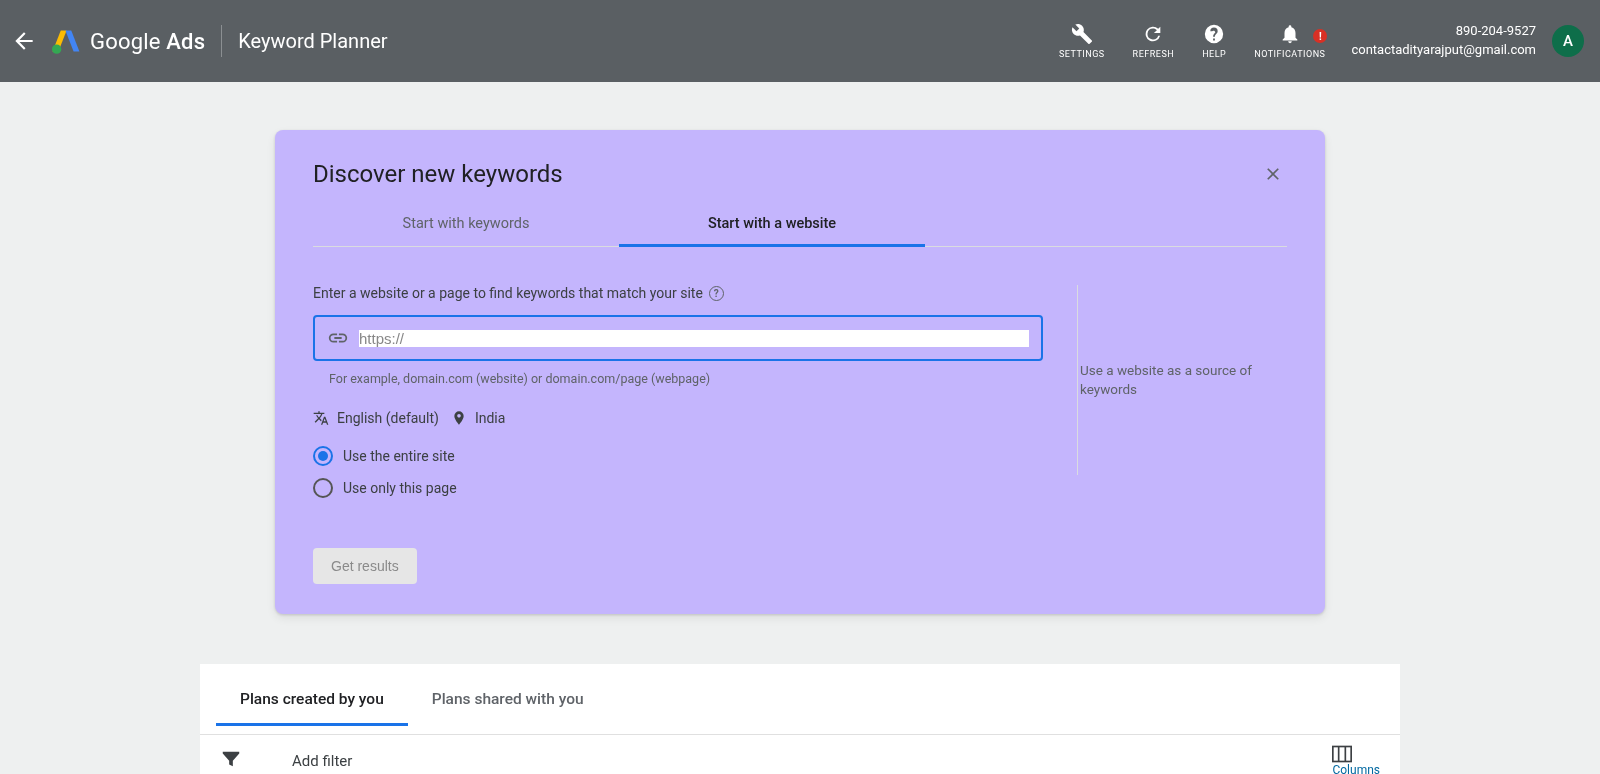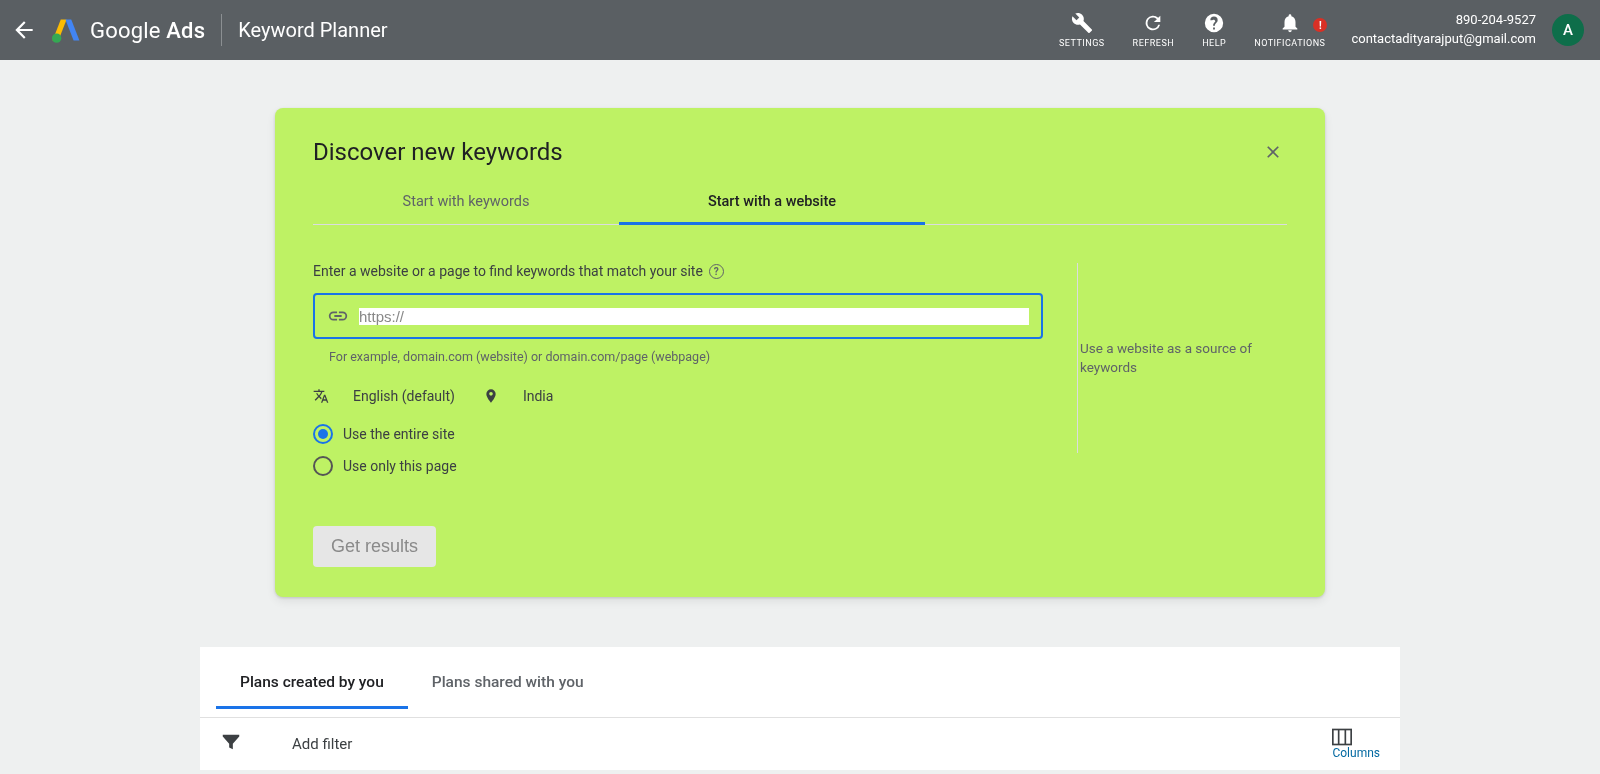--- a/index.html
+++ b/index.html
@@ -1,66 +1,66 @@
 <!DOCTYPE html>
 <html><head>
 <meta charset="utf-8">
 <style>
 * { box-sizing: border-box; margin: 0; padding: 0; }
 body { font-family: Roboto, Arial, sans-serif; background: #eef0f0; overflow: hidden; }
 
-.header { background: #5a5f63; height: 60px; display: flex; align-items: center; color: #fff; }
+.header { background: #5a5f63; height: 82px; display: flex; align-items: center; color: #fff; }
 .back { width: 48px; display: flex; align-items: center; justify-content: center; cursor: pointer; }
 .logo-wrap { display: flex; align-items: center; gap: 10px; padding-left: 4px; }
 .logo { width: 28px; height: 28px; }
 .brand { font-size: 22px; font-weight: 400; letter-spacing: 0.2px; }
 .brand b { font-weight: 500; }
 .divider { width: 1px; height: 32px; background: rgba(255,255,255,0.3); margin: 0 16px; }
 .page-title { font-size: 20px; font-weight: 400; }
 .hspacer { flex: 1; }
 .hicon { display: flex; flex-direction: column; align-items: center; justify-content: center; padding: 0 14px; cursor: pointer; position: relative; }
 .hicon svg { width: 22px; height: 22px; fill: #fff; }
 .hicon-label { font-size: 9px; margin-top: 4px; letter-spacing: 0.5px; }
 .notif-badge { position: absolute; top: 6px; right: 12px; width: 14px; height: 14px; background: #d93025; border-radius: 50%; display: flex; align-items: center; justify-content: center; font-size: 10px; font-weight: 700; }
 .acct { display: flex; flex-direction: column; align-items: flex-end; padding: 0 12px; font-size: 13px; line-height: 1.45; }
 .avatar { width: 32px; height: 32px; border-radius: 50%; background: #0e6e4a; display: flex; align-items: center; justify-content: center; font-size: 15px; font-weight: 500; margin: 0 16px 0 4px; }
 
 .content { position: relative; height: calc(774px - 64px); overflow-y: scroll; }
 
-.card { width: 1050px; margin: 48px auto 0; background: #bef264; border-radius: 8px; box-shadow: 0 1px 3px rgba(0,0,0,0.15), 0 4px 10px rgba(0,0,0,0.08); padding: 30px 38px 30px; }
+.card { width: 1050px; margin: 48px auto 0; background: #c4b5fd; border-radius: 8px; box-shadow: 0 1px 3px rgba(0,0,0,0.15), 0 4px 10px rgba(0,0,0,0.08); padding: 30px 38px 30px; }
 .card-top { display: flex; justify-content: space-between; align-items: flex-start; }
 .card-title { font-size: 24px; font-weight: 400; color: #202124; }
 .close { cursor: pointer; color: #5f6368; font-size: 20px; padding: 4px; }
 .tabs { display: flex; border-bottom: 1px solid #dadce0; margin-top: 10px; }
 .tab { width: 306px; text-align: center; padding: 12px 0; font-size: 14.5px; color: #5f6368; cursor: pointer; }
 .tab.active { color: #202124; font-weight: 500; border-bottom: 3px solid #1a73e8; margin-bottom: -1px; }
 
 .card-body { display: flex; margin-top: 38px; gap: 34px; }
 .col-left { flex: 1; }
 .col-right { width: 210px; border-left: 1px solid #dadce0; padding-left: 2px; font-size: 13.5px; color: #5f6368; line-height: 1.4; display: flex; align-items: center; height: 190px; }
 
 .field-label { font-size: 14px; color: #3c4043; display: flex; align-items: center; gap: 6px; }
 .help-sm { width: 15px; height: 15px; border: 1.5px solid #5f6368; border-radius: 50%; display: inline-flex; align-items: center; justify-content: center; font-size: 10px; color: #5f6368; font-weight: 700; }
 .url-input { display: flex; align-items: center; gap: 10px; border: 2px solid #1a73e8; border-radius: 4px; padding: 10px 12px; margin-top: 14px; }
 .url-input svg { width: 22px; height: 22px; fill: #5f6368; }
 .url-input input { border: none; outline: none; flex: 1; font-size: 15px; color: #202124; }
 .url-input input::placeholder { color: #888; }
 .hint { font-size: 12.5px; color: #5f6368; margin: 10px 0 0 16px; }
 
-.chips { display: flex; align-items: center; gap: 24px; margin-top: 24px; font-size: 14px; color: #3c4043; }
+.chips { display: flex; align-items: center; gap: 8px; margin-top: 24px; font-size: 14px; color: #3c4043; }
 .chips svg { width: 16px; height: 16px; fill: #3c4043; }
 
 .radio-group { margin-top: 14px; }
 .radio { display: flex; align-items: center; gap: 10px; padding: 6px 0; cursor: pointer; font-size: 14px; color: #3c4043; }
 .radio-circle { width: 20px; height: 20px; border-radius: 50%; display: flex; align-items: center; justify-content: center; }
 .radio-circle.checked { border: 2px solid #1a73e8; }
 .radio-circle.checked::after { content: ""; width: 10px; height: 10px; background: #1a73e8; border-radius: 50%; }
 .radio-circle.unchecked { border: 2px solid #555; }
 
-.get-results { margin-top: 44px; background: #e6e6e6; border: none; border-radius: 4px; padding: 10px 18px; font-size: 18px; color: #8a8a8a; cursor: not-allowed; }
+.get-results { margin-top: 44px; background: #e6e6e6; border: none; border-radius: 4px; padding: 10px 18px; font-size: 14px; color: #8a8a8a; cursor: not-allowed; }
 
 .plans { width: 1200px; margin: 50px auto 0; background: #fff; }
 .plans-tabs { display: flex; gap: 0; padding: 8px 16px; }
 .ptab { padding: 18px 24px 15px; font-size: 15.5px; color: #5f6368; cursor: pointer; font-weight: 500; }
 .ptab.active { color: #202124; border-bottom: 3px solid #1a73e8; }
 .toolbar { display: flex; align-items: center; border-top: 1px solid #e0e0e0; border-bottom: 1px solid #e0e0e0; padding: 0 20px; height: 54px; }
 .toolbar svg { width: 22px; height: 22px; fill: #3c4043; }
 .add-filter { margin-left: 50px; font-size: 15px; color: #3c4043; cursor: pointer; }
 .cols-btn { margin-left: auto; display: flex; flex-direction: column; align-items: flex-start; cursor: pointer; font-size: 12px; color: #0369a1; }
 .cols-btn svg { width: 20px; height: 18px; fill: none; stroke: #3c4043; stroke-width: 2; }

